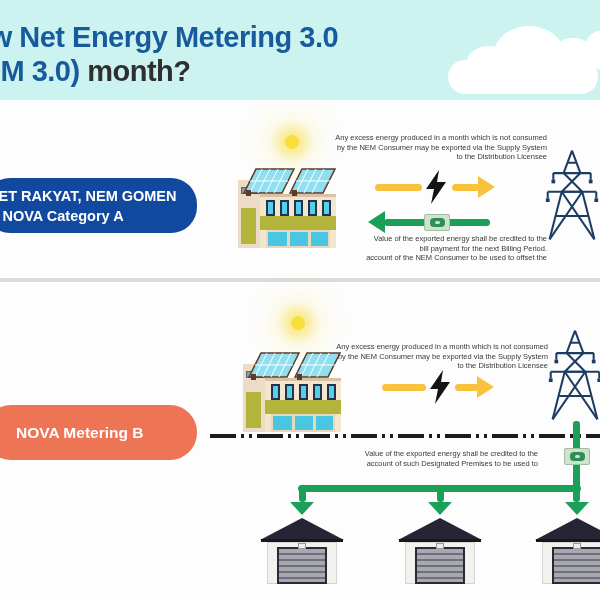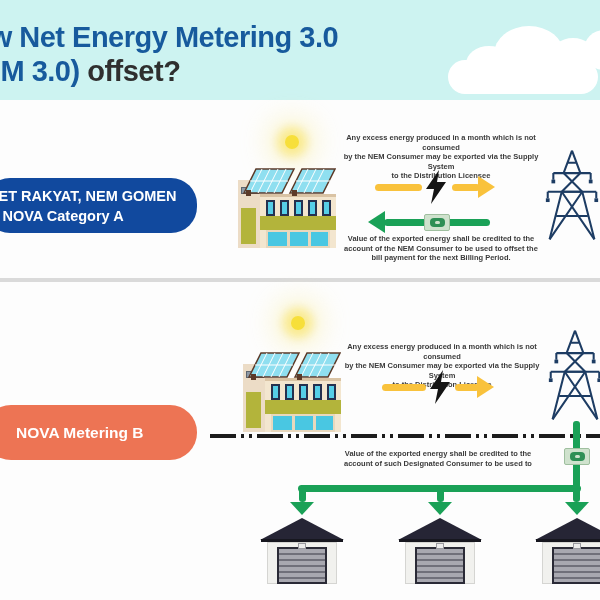--- a/index.html
+++ b/index.html
@@ -18,21 +18,21 @@
   .section-a{top:100px;height:178px;}
   .divider{position:absolute;left:0;top:278px;width:600px;height:4px;background:#dadada;}
   .section-b{top:282px;height:318px;}
   
   .pill{position:absolute;color:#fff;font-weight:bold;overflow:hidden;}
   .pill-a{left:-16px;top:78px;width:213px;height:55px;border-radius:26px;background:#11499e;
           font-size:14.5px;line-height:19.5px;padding:9px 0 0 4px;box-sizing:border-box;white-space:nowrap;}
   .pill-b{left:-16px;top:123px;width:213px;height:55px;border-radius:27px;background:#ed7454;
           font-size:15.5px;display:flex;align-items:center;padding-left:32px;box-sizing:border-box;white-space:nowrap;}
   
-  .note{position:absolute;width:212px;text-align:center;font-size:7.5px;line-height:9.5px;font-weight:bold;color:#3a3a3a;}
+  .note{position:absolute;width:212px;text-align:right;font-size:7.5px;line-height:9.5px;font-weight:normal;color:#3a3a3a;}
   
   .sun-core{position:absolute;width:14px;height:14px;border-radius:50%;background:#f7df3a;
             box-shadow:0 0 10px 8px rgba(248,230,120,.75),0 0 26px 18px rgba(250,240,170,.45);}
   
   .hline{position:absolute;height:7px;border-radius:3.5px;}
   .yellow{background:#f9c23c;}
   .green{background:#1aa157;}
   .head-right{position:absolute;width:0;height:0;border-top:11px solid transparent;border-bottom:11px solid transparent;border-left:17px solid #f9c23c;}
   .head-left{position:absolute;width:0;height:0;border-top:11px solid transparent;border-bottom:11px solid transparent;border-right:17px solid #1aa157;}
   .head-down{position:absolute;width:0;height:0;border-left:12px solid transparent;border-right:12px solid transparent;border-top:13px solid #1aa157;}
@@ -73,21 +73,21 @@
     <div>
       <div class="cloud-part" style="left:448px;top:60px;width:150px;height:34px;border-radius:17px;"></div>
       <div class="cloud-part" style="left:494px;top:26px;width:70px;height:56px;border-radius:50%;"></div>
       <div class="cloud-part" style="left:466px;top:46px;width:46px;height:36px;border-radius:50%;"></div>
       <div class="cloud-part" style="left:550px;top:38px;width:46px;height:38px;border-radius:50%;"></div>
       <div class="cloud-part" style="left:584px;top:30px;width:40px;height:40px;border-radius:50%;"></div>
     </div>
     <div class="title">
       <div><span class="blue">How Net Energy Metering 3.0</span></div>
       <div>
-        <span class="blue">(NEM 3.0)</span><span class="dark"> offset?</span>
+        <span class="blue">(NEM 3.0)</span><span class="dark"> month?</span>
       </div>
     </div>
   </div>
 
   <div class="section section-a">
 
     <div class="pill pill-a">
       <div>NET RAKYAT, NEM GOMEN</div>
       <div>&amp; NOVA Category A</div>
     </div>
@@ -149,22 +149,22 @@
       <div class="hline green" style="left:384px;top:119px;width:106px;"></div>
       <div class="banknote" style="left:424px;top:114px;">
         <div class="bill">
             <i></i>
           </div>
       </div>
     </div>
 
     <div class="note" style="left:335px;top:134px;">
       <div>Value of the exported energy shall be credited to the</div>
+      <div>bill payment for the next Billing Period.</div>
       <div>account of the NEM Consumer to be used to offset the</div>
-      <div>bill payment for the next Billing Period.</div>
     </div>
 
     <svg class="abs" style="left:544px;top:48px;" width="56" height="95" viewBox="0 0 60 100">
       <g stroke="#1d3c63" stroke-width="2.2" fill="none">
         <path d="M30,2 L21,26 M30,2 L39,26 M25,15 L35,15"></path>
         <path d="M21,26 L39,26 M10,26 L50,26 M10,26 v7 M50,26 v7"></path>
         <path d="M21,26 L41,46 M39,26 L19,46 M19,46 L41,46"></path>
         <path d="M4,46 L56,46 M4,46 v7 M56,46 v7"></path>
         <path d="M19,46 L6,97 M41,46 L54,97"></path>
         <path d="M19,46 L54,97 M41,46 L6,97 M13,72 L47,72"></path>
@@ -266,21 +266,21 @@
       <div class="vline" style="left:298.5px;top:206px;height:14px;"></div>
       <div class="head-down" style="left:290px;top:220px;"></div>
       <div class="vline" style="left:436.5px;top:206px;height:14px;"></div>
       <div class="head-down" style="left:428px;top:220px;"></div>
       <div class="vline" style="left:573px;top:206px;height:14px;"></div>
       <div class="head-down" style="left:565px;top:220px;"></div>
     </div>
 
     <div class="note" style="left:338px;top:167px;width:200px;">
       <div>Value of the exported energy shall be credited to the</div>
-      <div>account of such Designated Consumer to be used to</div>
+      <div>account of such Designated Premises to be used to</div>
     </div>
 
     <div class="garage" style="left:260px;top:236px;">
       <div class="g-roof"></div>
         <div class="g-eave"></div>
         <div class="g-body"></div>
       <div class="g-door">
           <i></i>
         </div>
         <div class="g-sensor"></div>

